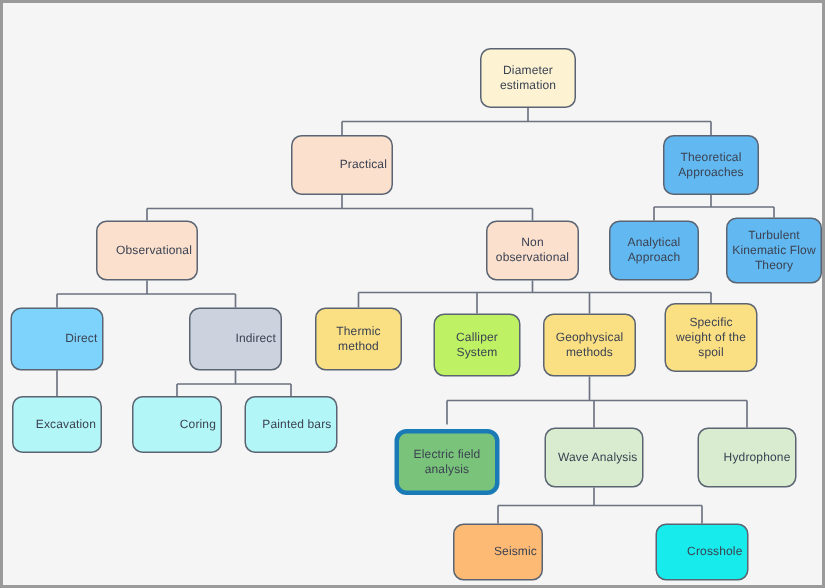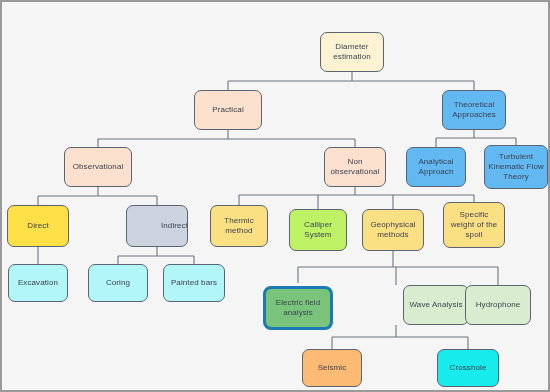--- a/index.html
+++ b/index.html
@@ -25,21 +25,21 @@
     height: 392px;
     pointer-events: none;
   }
   .node {
     position: absolute;
     box-sizing: border-box;
     border-radius: 7px;
     border: 1.2px solid #5a6472;
     display: flex;
     align-items: center;
-    justify-content: center;
+    justify-content: flex-end;
     text-align: center;
     font-size: 8px;
     line-height: 1.25;
     color: #3b4252;
     padding: 2px 3px;
     letter-spacing: 0.1px;
   }
   .node.selected {
     border: 3px solid #1a7ab5;
     border-radius: 8px;
@@ -75,21 +75,21 @@
       </div>
       <div class="node" style="left: 322px; top: 145px; width: 62px; height: 40px; background: rgb(251, 224, 205); color: rgb(59, 66, 82);">
         <span>Non observational</span>
       </div>
       <div class="node" style="left: 404px; top: 145px; width: 60px; height: 40px; background: rgb(98, 184, 240); color: rgb(59, 66, 82);">
         <span>Analytical Approach</span>
       </div>
       <div class="node" style="left: 482px; top: 143px; width: 64px; height: 44px; background: rgb(98, 184, 240); color: rgb(59, 66, 82);">
         <span>Turbulent Kinematic Flow Theory</span>
       </div>
-      <div class="node" style="left: 5px; top: 203px; width: 62px; height: 42px; background: #fde047; color: rgb(59, 66, 82);">
+      <div class="node" style="left: 5px; top: 203px; width: 62px; height: 42px; background: #7dd3fc; color: rgb(59, 66, 82);">
         <span>Direct</span>
       </div>
       <div class="node" style="left: 124px; top: 203px; width: 62px; height: 42px; background: rgb(204, 211, 223); color: rgb(59, 66, 82); padding-left: 38px;">
         <span>Indirect</span>
       </div>
       <div class="node" style="left: 208px; top: 203px; width: 58px; height: 42px; background: rgb(251, 223, 131); color: rgb(59, 66, 82);">
         <span>Thermic method</span>
       </div>
       <div class="node" style="left: 287px; top: 207px; width: 58px; height: 42px; background: #bef264; color: rgb(59, 66, 82);">
         <span>Calliper System</span>
@@ -105,21 +105,21 @@
       </div>
       <div class="node" style="left: 86px; top: 262px; width: 60px; height: 38px; background: rgb(179, 246, 247); color: rgb(59, 66, 82);">
         <span>Coring</span>
       </div>
       <div class="node" style="left: 161px; top: 262px; width: 62px; height: 38px; background: rgb(179, 246, 247); color: rgb(59, 66, 82);">
         <span>Painted bars</span>
       </div>
       <div class="node selected" style="left: 261px; top: 284px; width: 70px; height: 44px; background: rgb(121, 196, 122); border-color: rgb(26, 122, 181); color: rgb(59, 66, 82);">
         <span>Electric field analysis</span>
       </div>
-      <div class="node" style="left: 361px; top: 283px; width: 66px; height: 40px; background: rgb(217, 236, 208); color: rgb(59, 66, 82); margin-left: 40px;">
+      <div class="node" style="left: 361px; top: 283px; width: 66px; height: 40px; background: rgb(217, 236, 208); color: rgb(59, 66, 82);">
         <span>Wave Analysis</span>
       </div>
       <div class="node" style="left: 463px; top: 283px; width: 66px; height: 40px; background: rgb(217, 236, 208); color: rgb(59, 66, 82);">
         <span>Hydrophone</span>
       </div>
       <div class="node" style="left: 300px; top: 347px; width: 60px; height: 38px; background: #fdba74; color: rgb(59, 66, 82);">
         <span>Seismic</span>
       </div>
       <div class="node" style="left: 435px; top: 347px; width: 62px; height: 38px; background: rgb(23, 235, 235); color: rgb(59, 66, 82);">
         <span>Crosshole</span>

